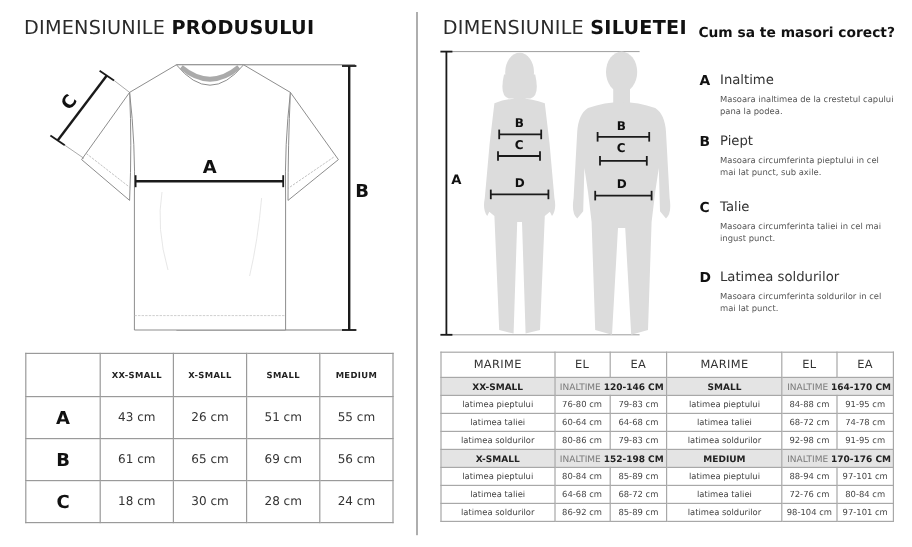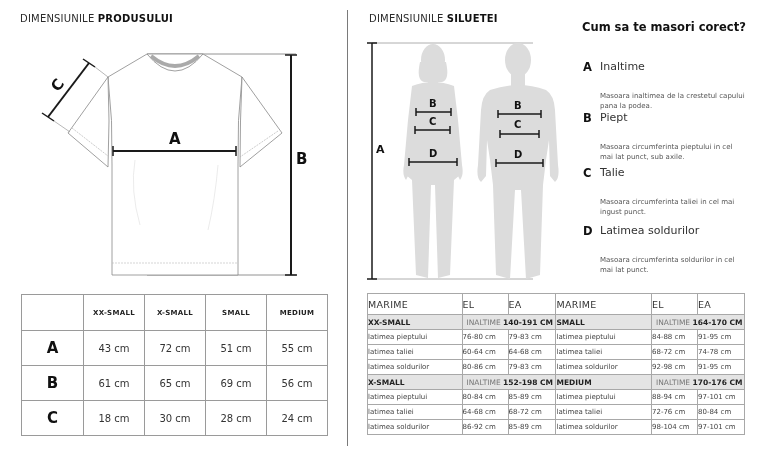--- a/index.html
+++ b/index.html
@@ -1,20 +1,20 @@
 <!DOCTYPE html>
 <html><head>
 <meta charset="utf-8">
 <style>
   * { box-sizing: border-box; margin: 0; padding: 0; }
   html, body { width: 760px; height: 456px; background: #ffffff; overflow: hidden; }
   body { position: relative; font-family: "DejaVu Sans", "Liberation Sans", sans-serif; color: #1a1a1a; }
 
   .section-title {
-    position: absolute; font-size: 10px; letter-spacing: 0.2px; color: #2a2a2a; font-weight: normal;
+    position: absolute; font-size: 16px; letter-spacing: 0.2px; color: #2a2a2a; font-weight: normal;
   }
   .section-title b { font-weight: bold; color: #111; }
 
   .divider { position: absolute; left: 347px; top: 10px; width: 1px; height: 436px; background: #7a7a7a; }
 
   svg { position: absolute; overflow: visible; }
 
   
   .prod-table {
     position: absolute; left: 21px; top: 294px; border-collapse: collapse;
@@ -26,35 +26,35 @@
   .prod-table td { height: 35px; font-size: 10px; color: #333; }
   .prod-table .rowlabel { font-size: 15px; font-weight: bold; color: #111; }
   .prod-table .c0 { width: 62px; }
   .prod-table .c1 { width: 61px; }
 
   
   .sil-table {
     position: absolute; left: 367px; top: 293px; border-collapse: collapse; width: 378px;
   }
   .sil-table td {
-    border: 1px solid #a8a8a8; vertical-align: middle;
+    border: 1px solid #a8a8a8; text-align: center; vertical-align: middle;
     font-size: 7px; color: #444; height: 15px; white-space: nowrap; padding: 0;
   }
   .sil-table tr.head td { height: 21px; font-size: 9.5px; color: #333; letter-spacing: 0.3px; }
   .sil-table tr.group td { background: #e4e4e4; font-size: 7.5px; color: #777; }
   .sil-table tr.group td.size { font-weight: bold; color: #222; }
   .sil-table tr.group td .hv { font-weight: bold; color: #222; }
   .sil-table tr.group td.inal { text-align: left; padding-left: 4px; }
 
   
   .guide-title { position: absolute; left: 582px; top: 20px; font-size: 11.5px; font-weight: bold; color: #111; }
   .guide-item { position: absolute; left: 583px; width: 170px; }
   .guide-letter { position: absolute; left: 0; top: 0; font-size: 11.5px; font-weight: bold; color: #111; }
   .guide-name { position: absolute; left: 17px; top: 0; font-size: 11px; color: #333; }
-  .guide-desc { position: absolute; left: 17px; top: 18px; width: 145px; font-size: 7px; line-height: 10px; color: #555; margin-top: 13px; }
+  .guide-desc { position: absolute; left: 17px; top: 18px; width: 145px; font-size: 7px; line-height: 10px; color: #555; }
 
   .dim-label { position: absolute; font-weight: bold; color: #111; }
 </style>
 </head>
 <body>
 
 <div class="section-title" style="left:20px; top:13px;">
   <span>DIMENSIUNILE </span><b>PRODUSULUI</b>
 </div>
 
@@ -105,21 +105,21 @@
       <tr>
     <th class="c0"></th>
     <th class="c1">XX-SMALL</th>
     <th class="c1">X-SMALL</th>
     <th class="c1">SMALL</th>
     <th class="c1">MEDIUM</th>
   </tr>
   <tr>
     <td class="rowlabel">A</td>
     <td>43 cm</td>
-    <td>72 cm</td>
+    <td>26 cm</td>
     <td>51 cm</td>
     <td>55 cm</td>
   </tr>
   <tr>
     <td class="rowlabel">B</td>
     <td>61 cm</td>
     <td>65 cm</td>
     <td>69 cm</td>
     <td>56 cm</td>
   </tr>
@@ -231,21 +231,21 @@
     <td>MARIME</td>
     <td>EL</td>
     <td>EA</td>
     <td>MARIME</td>
     <td>EL</td>
     <td>EA</td>
   </tr>
 
   <tr class="group">
     <td class="size">XX-SMALL</td>
-    <td class="inal" colspan="2"><span>INALTIME </span><span class="hv">140-191 CM</span></td>
+    <td class="inal" colspan="2"><span>INALTIME </span><span class="hv">120-146 CM</span></td>
     <td class="size">SMALL</td>
     <td class="inal" colspan="2"><span>INALTIME </span><span class="hv">164-170 CM</span></td>
   </tr>
   <tr>
     <td>latimea pieptului</td>
     <td>76-80 cm</td>
     <td>79-83 cm</td>
     <td>latimea pieptului</td>
     <td>84-88 cm</td>
     <td>91-95 cm</td>

